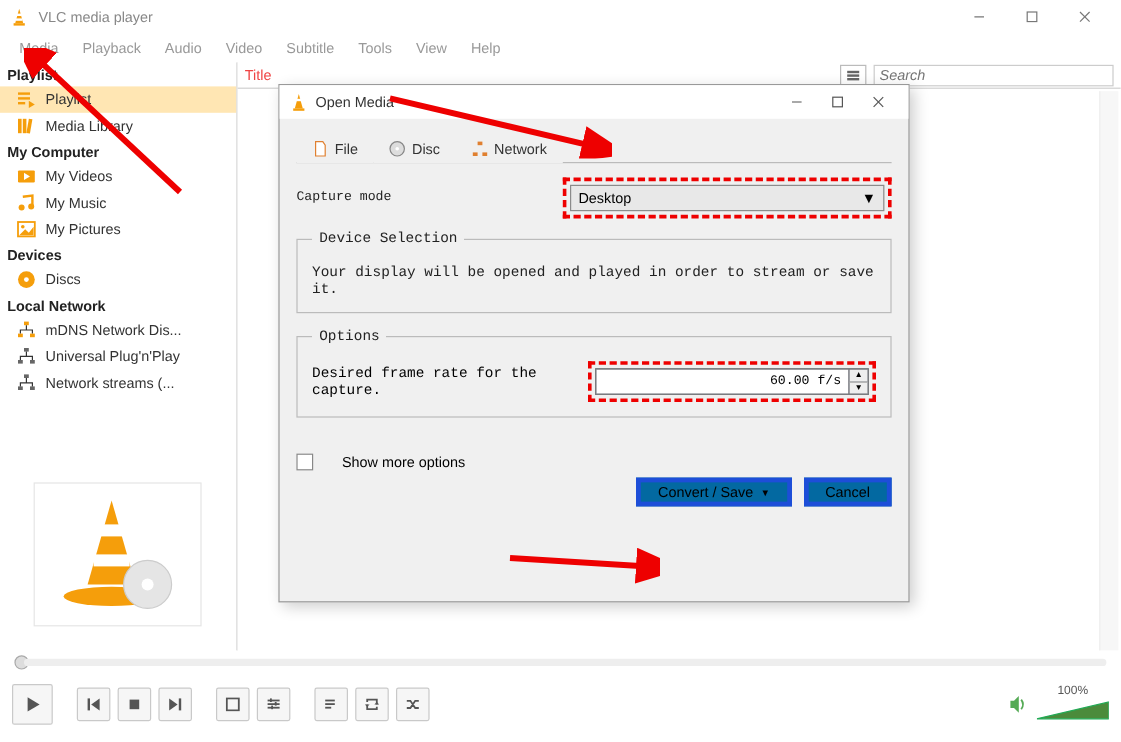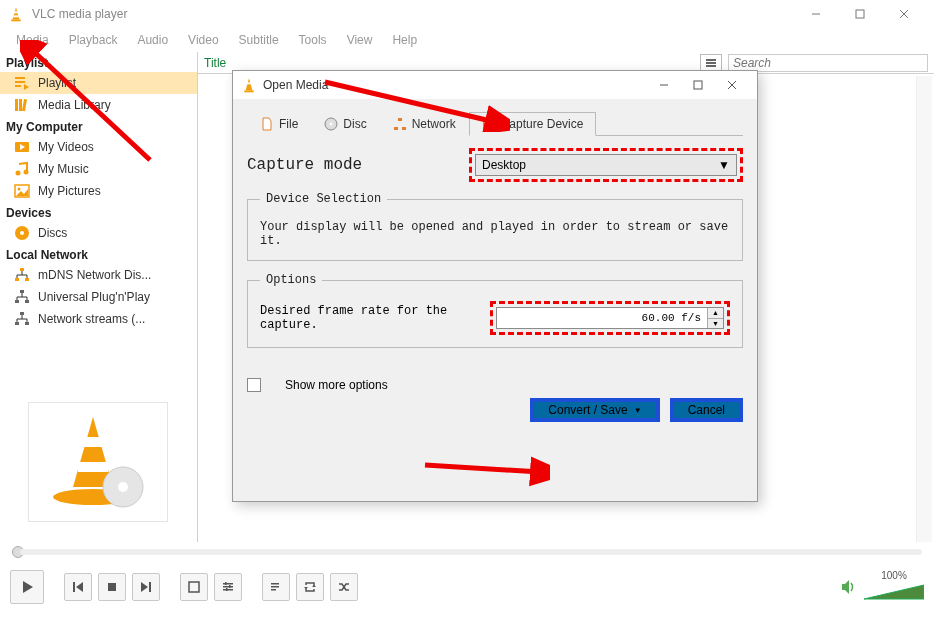--- a/index.html
+++ b/index.html
@@ -20,21 +20,21 @@
     .sidebar { width: 198px; border-right: 1px solid #d0d0d0; background: #fff; overflow: hidden; }
     .sidebar h5 { font-weight: bold; font-size: 12px; padding: 4px 6px 2px; color: #222; }
     .sidebar .li { display: flex; align-items: center; padding: 3px 6px 3px 14px; gap: 8px; }
     .sidebar .li .ic { width: 16px; height: 16px; }
     .sidebar .li.selected { background: #ffe6b3; }
     .sidebar .li span { color: #333; white-space: nowrap; overflow: hidden; text-overflow: ellipsis; }
     .art { position: absolute; left: 28px; top: 402px; width: 140px; height: 120px; border: 1px solid #e5e5e5; display:flex; align-items:center; justify-content:center; }
 
     .main { flex: 1; background: #fff; position: relative; }
     .listheader { height: 22px; border-bottom: 1px solid #d0d0d0; display: flex; align-items: center; padding-left: 6px; }
-    .listheader .col { color: #15803d; text-align: right; }
+    .listheader .col { color: #ef4444; text-align: right; }
     .listheader .spacer { flex: 1; }
     .listheader .viewbtn { width: 22px; height: 18px; border: 1px solid #bbb; margin-right: 6px; display:flex; align-items:center; justify-content:center; }
     .listheader input { width: 200px; height: 18px; border: 1px solid #ccc; padding: 0 4px; margin-right: 6px; font-style: italic; color: #15803d; }
     .vscroll { position:absolute; right:2px; top:24px; bottom:0; width:16px; background:#f7f7f7; border-left:1px solid #eee; }
 
     
     .trackbar { height: 20px; display:flex; align-items:center; padding: 0 12px; }
     .trackbar .knob { width:12px; height:12px; border-radius:50%; background:#ddd; border:1px solid #aaa; }
     .trackbar .line { flex:1; height:6px; background:#eee; border-radius:3px; margin-left:-4px; }
     .controls { height: 50px; display:flex; align-items:center; padding: 0 10px; gap: 6px; }
@@ -49,21 +49,21 @@
     .dialog .dtitle { height: 28px; display: flex; align-items: center; padding: 0 8px; background: #fff; }
     .dialog .dtitle .t { color: #333; flex: 1; margin-left:6px; }
     .dialog .dtitle .wb { width: 34px; height: 20px; display:flex; align-items:center; justify-content:center; color:#555; }
     .dialog .inner { padding: 12px 14px 10px; }
     .tabs { display: flex; border-bottom: 1px solid #bbb; margin-bottom: 12px; }
     .tabs .tab { padding: 4px 12px; border: 1px solid transparent; display:flex; align-items:center; gap:5px; background: #f0f0f0; position:relative; top:1px; color:#333; }
     .tabs .tab.active { background:#f0f0f0; border-color:#bbb #bbb #f0f0f0 #bbb; }
     .tab .ti { width:14px; height:14px; }
 
     .row { display:flex; align-items:center; margin-bottom: 10px; gap: 12px; }
-    .row label { width: 210px; color:#222; font-family: "Courier New", monospace; font-size: 16px; }
+    .row label { width: 210px; color:#222; font-family: "Courier New", monospace; font-size: 11px; }
 
     .dropdown-wrap { flex:1; position:relative; }
     .dropdown { width: 100%; height: 22px; background: #e8e8e8; border: 1px solid #8b8b8b; display:flex; align-items:center; padding: 0 6px; font-family:"Courier New", monospace; }
     .dropdown .arr { margin-left:auto; }
     .hl-red { border: 3px dashed #e00; padding: 3px; }
 
     fieldset { border: 1px solid #bbb; padding: 14px 12px 12px; margin-bottom: 12px; }
     fieldset legend { padding: 0 6px; color:#222; font-family:"Courier New", monospace; }
     fieldset p { color:#222; font-family:"Courier New", monospace; }
 
@@ -362,27 +362,20 @@
           </svg>
         <span>Disc</span>
       </div>
       <div class="tab">
         <svg class="ti" viewBox="0 0 14 14">
             <rect x="5" y="1" width="4" height="3" fill="#e08030"></rect>
             <rect x="1" y="10" width="4" height="3" fill="#e08030"></rect>
             <rect x="9" y="10" width="4" height="3" fill="#e08030"></rect>
           </svg>
         <span>Network</span>
-      </div>
-      <div class="tab active">
-        <svg class="ti" viewBox="0 0 14 14">
-            <rect x="1" y="3" width="9" height="8" fill="#e08030"></rect>
-            <polygon points="10,5 13,3 13,11 10,9" fill="#e08030"></polygon>
-          </svg>
-        <span>Capture Device</span>
       </div>
     </div>
 
     <div class="row">
       <label>Capture mode</label>
       <div class="dropdown-wrap hl-red">
         <div class="dropdown">
           <span>Desktop</span>
           <span class="arr">▼</span>
         </div>

